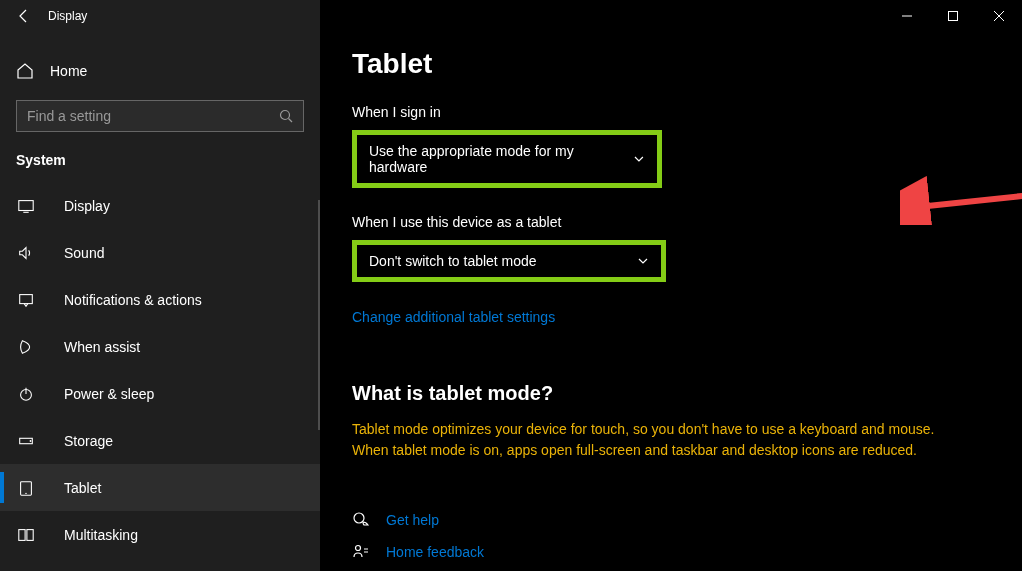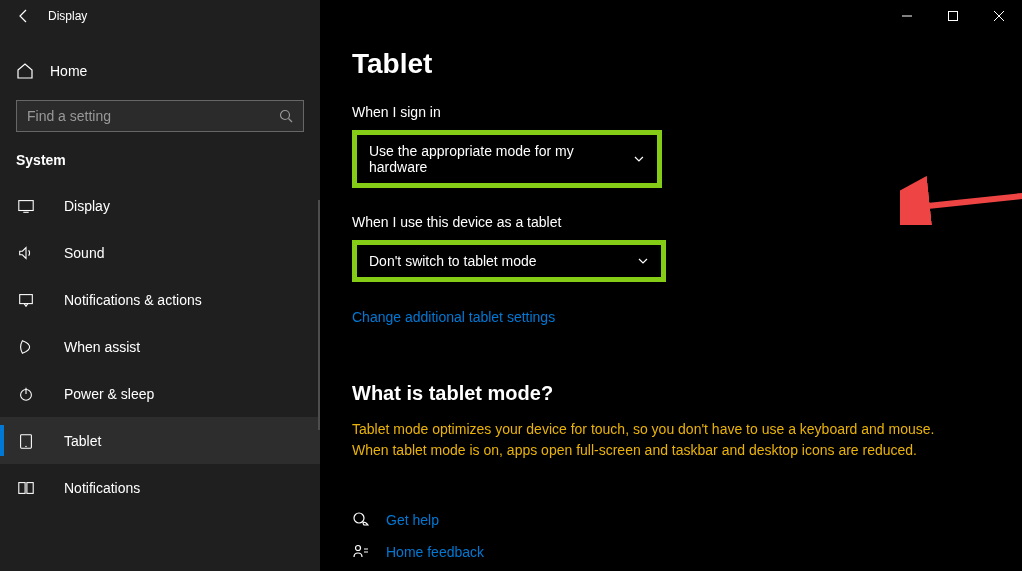--- a/index.html
+++ b/index.html
@@ -314,37 +314,46 @@
       </li>
       <li class="nav-item">
         <span class="icon">
           <svg viewBox="0 0 20 20" width="18" height="18">
               <circle cx="10" cy="11" r="6" stroke="#fff" stroke-width="1.2" fill="none"></circle>
               <line x1="10" y1="3" x2="10" y2="10" stroke="#fff" stroke-width="1.2"></line>
             </svg>
         </span>
         <span>Power &amp; sleep</span>
       </li>
+      <li class="nav-item">
+        <span class="icon">
+          <svg viewBox="0 0 20 20" width="18" height="18">
+              <rect x="3" y="7" width="14" height="6" stroke="#fff" stroke-width="1.2" fill="none"></rect>
+              <circle cx="15" cy="10" r="1" fill="#fff"></circle>
+            </svg>
+        </span>
+        <span>Storage</span>
+      </li>
       <li class="nav-item active">
         <span class="icon">
           <svg viewBox="0 0 20 20" width="18" height="18">
               <rect x="4" y="3" width="12" height="15" rx="1" stroke="#fff" stroke-width="1.2" fill="none"></rect>
               <circle cx="10" cy="16" r="0.8" fill="#fff"></circle>
             </svg>
         </span>
         <span>Tablet</span>
       </li>
       <li class="nav-item">
         <span class="icon">
           <svg viewBox="0 0 20 20" width="18" height="18">
               <rect x="2" y="4" width="7" height="12" stroke="#fff" stroke-width="1.2" fill="none"></rect>
               <rect x="11" y="4" width="7" height="12" stroke="#fff" stroke-width="1.2" fill="none"></rect>
             </svg>
         </span>
-        <span>Notifications</span>
+        <span>Multitasking</span>
       </li>
     </ul>
   </div>
   <div class="sidebar-scroll-indicator"></div>
 </div>
 
 <div class="main">
   <div class="window-controls">
     <div class="win-ctrl">
       <svg width="10" height="10" viewBox="0 0 10 10">

